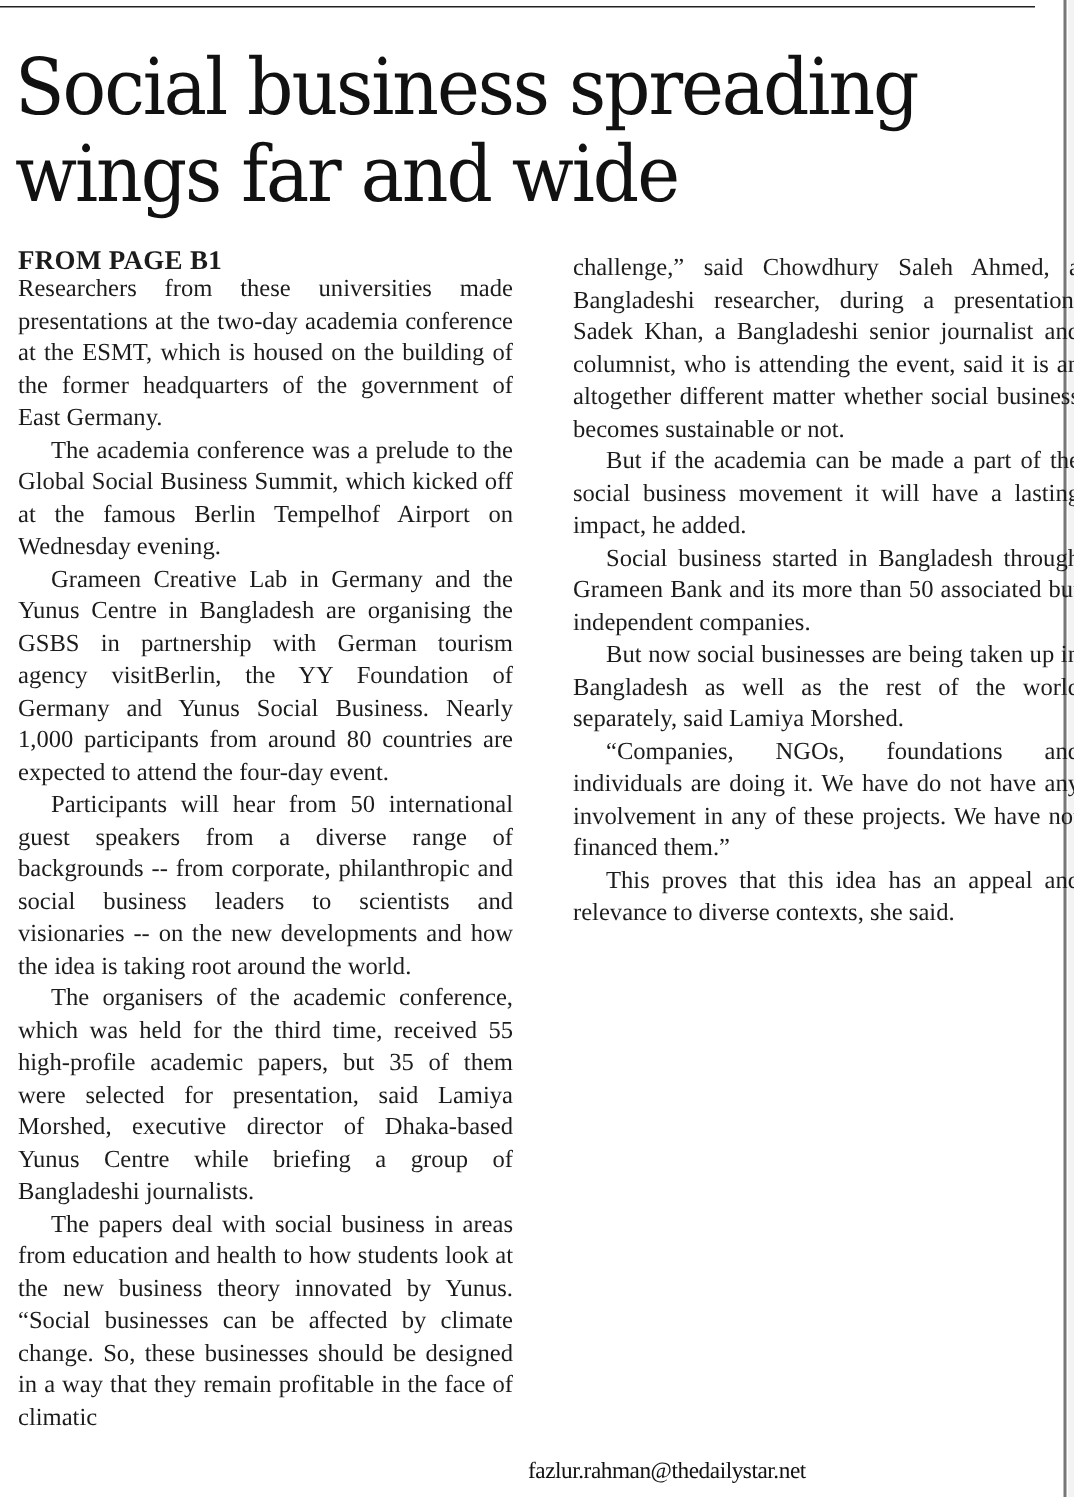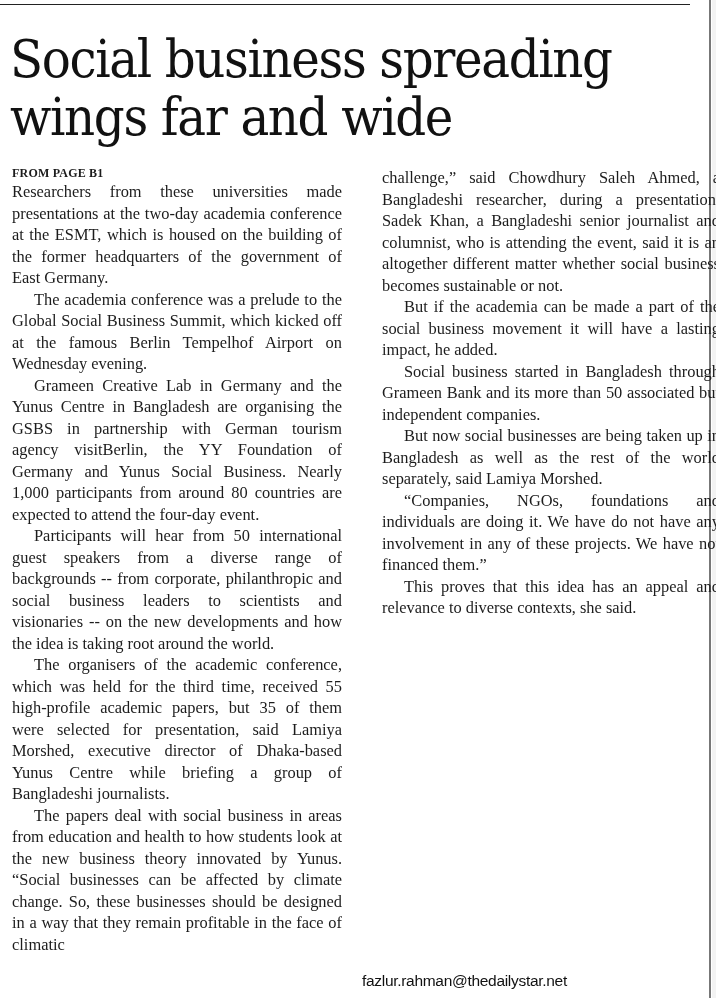--- a/index.html
+++ b/index.html
@@ -10,24 +10,24 @@
   .headline {
     position: absolute; left: 10px; top: 30px; width: 690px;
     font-family: "DejaVu Serif", "Liberation Serif", serif;
     font-size: 52px; line-height: 58px; letter-spacing: -1.5px;
     font-weight: normal; color: #111; margin: 0;
     transform: scaleX(0.93); transform-origin: left top;
   }
   .col { position: absolute; top: 167px; font-family: "Liberation Serif", "DejaVu Serif", serif; font-size: 16.4px; line-height: 21.5px; color: #1c1c1c; }
   .col-left { left: 12px; width: 330px; }
   .col-right { left: 382px; width: 338px; }
-  .kicker { font-family: "Liberation Serif", serif; font-weight: bold; font-size: 12px; line-height: 13px; letter-spacing: 0.2px; margin: 0 0 1px 0; }
+  .kicker { font-family: "Liberation Serif", serif; font-weight: bold; font-size: 18px; line-height: 13px; letter-spacing: 0.2px; margin: 0 0 1px 0; }
   .para { margin: 0; text-align: justify; text-indent: 22px; hyphens: auto; }
   .para.noindent { text-indent: 0; }
-  .byline { position: absolute; left: 362px; top: 972px; font-family: Liberation Sans, sans-serif; font-size: 15.5px; letter-spacing: -0.3px; color: #111; }
+  .byline { position: absolute; left: 352px; top: 972px; font-family: Liberation Serif, serif; font-size: 15.5px; letter-spacing: -0.3px; color: #111; }
 </style>
 </head>
 <body>
 
 <div class="top-rule"></div>
 <div class="right-border"></div>
 <div class="right-border-light"></div>
 
 <h1 class="headline">Social business spreading wings far and wide</h1>
 

